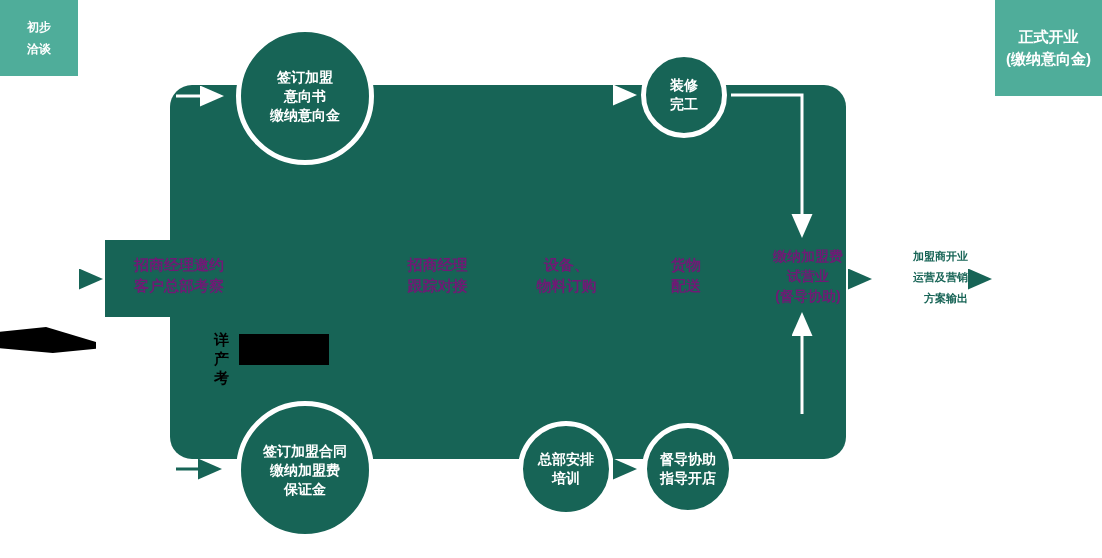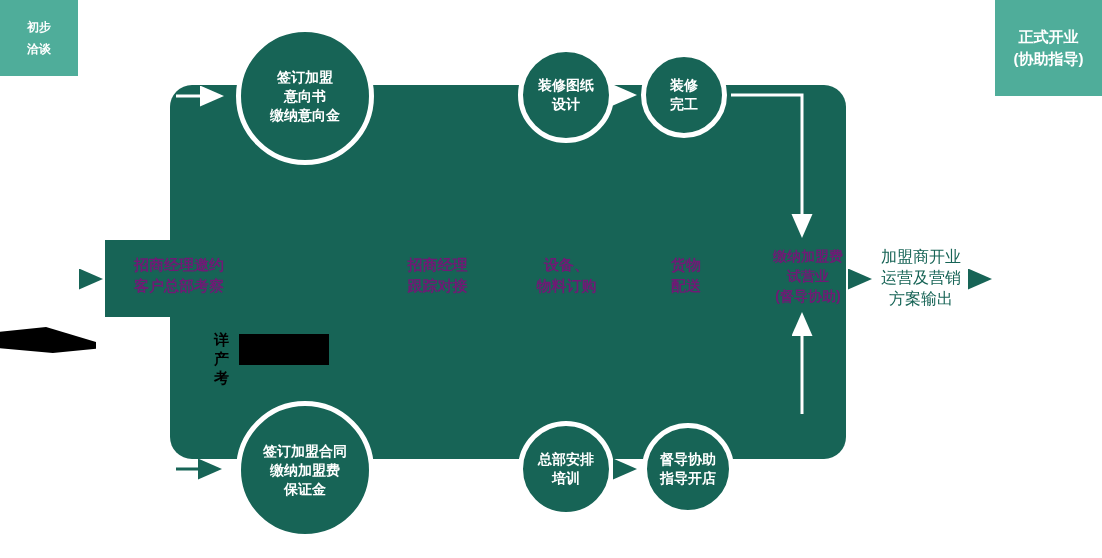--- a/index.html
+++ b/index.html
@@ -48,23 +48,23 @@
     font-size:14px;line-height:19px;
   }
   .circle-t1{left:236px;top:27px;width:138px;height:138px;}
   .circle-t2{left:518px;top:47px;width:96px;height:96px;}
   .circle-t3{left:641px;top:52px;width:86px;height:86px;}
   .circle-b1{left:236px;top:401px;width:138px;height:138px;}
   .circle-b2{left:518px;top:421px;width:96px;height:96px;}
   .circle-b3{left:642px;top:423px;width:92px;height:92px;}
   .output-note{
     position:absolute;left:874px;top:246px;width:94px;
-    color:var(--teal-dark,#176456);font-weight:normal;
-    text-align:center;white-space:pre-line;
-    font-size:16px;line-height:21px;
+    color:var(--teal-dark,#176456);font-weight:bold;
+    text-align:right;white-space:pre-line;
+    font-size:11px;line-height:21px;
   }
   .obscured-note{
     position:absolute;left:214px;top:330px;
     color:var(--note-black,#000);font-weight:bold;
     font-size:15px;line-height:19px;white-space:pre-line;text-align:left;
   }
   .redaction-box{
     position:absolute;left:239px;top:334px;width:90px;height:31px;
     background:var(--note-black,#000);
   }
@@ -105,39 +105,37 @@
 (督导协助)</div>
 
   <div class="obscured-note">详
 产
 考</div>
   <div class="redaction-box"></div>
 
   <div class="circle circle-t1">签订加盟
 意向书
 缴纳意向金</div>
-  <div class="circle circle-t2">装修图纸
-设计</div>
   <div class="circle circle-t3">装修
 完工</div>
 
   <div class="circle circle-b1">签订加盟合同
 缴纳加盟费
 保证金</div>
   <div class="circle circle-b2">总部安排
 培训</div>
   <div class="circle circle-b3">督导协助
 指导开店</div>
 
   <div class="output-note">加盟商开业
 运营及营销
 方案输出</div>
 
   <div class="node-box end-node">正式开业
-(协助指导)</div>
+(缴纳意向金)</div>
 
   <svg class="arrows" width="1102" height="558" viewBox="0 0 1102 558" aria-hidden="true">
     <defs>
       <marker id="mw" markerWidth="9" markerHeight="9" refX="6" refY="3.5" orient="auto">
         <path class="head-white" d="M0,0 L8,3.5 L0,7 Z"></path>
       </marker>
       <marker id="md" markerWidth="9" markerHeight="9" refX="6" refY="3.5" orient="auto">
         <path class="head-dark" d="M0,0 L8,3.5 L0,7 Z"></path>
       </marker>
     </defs>

